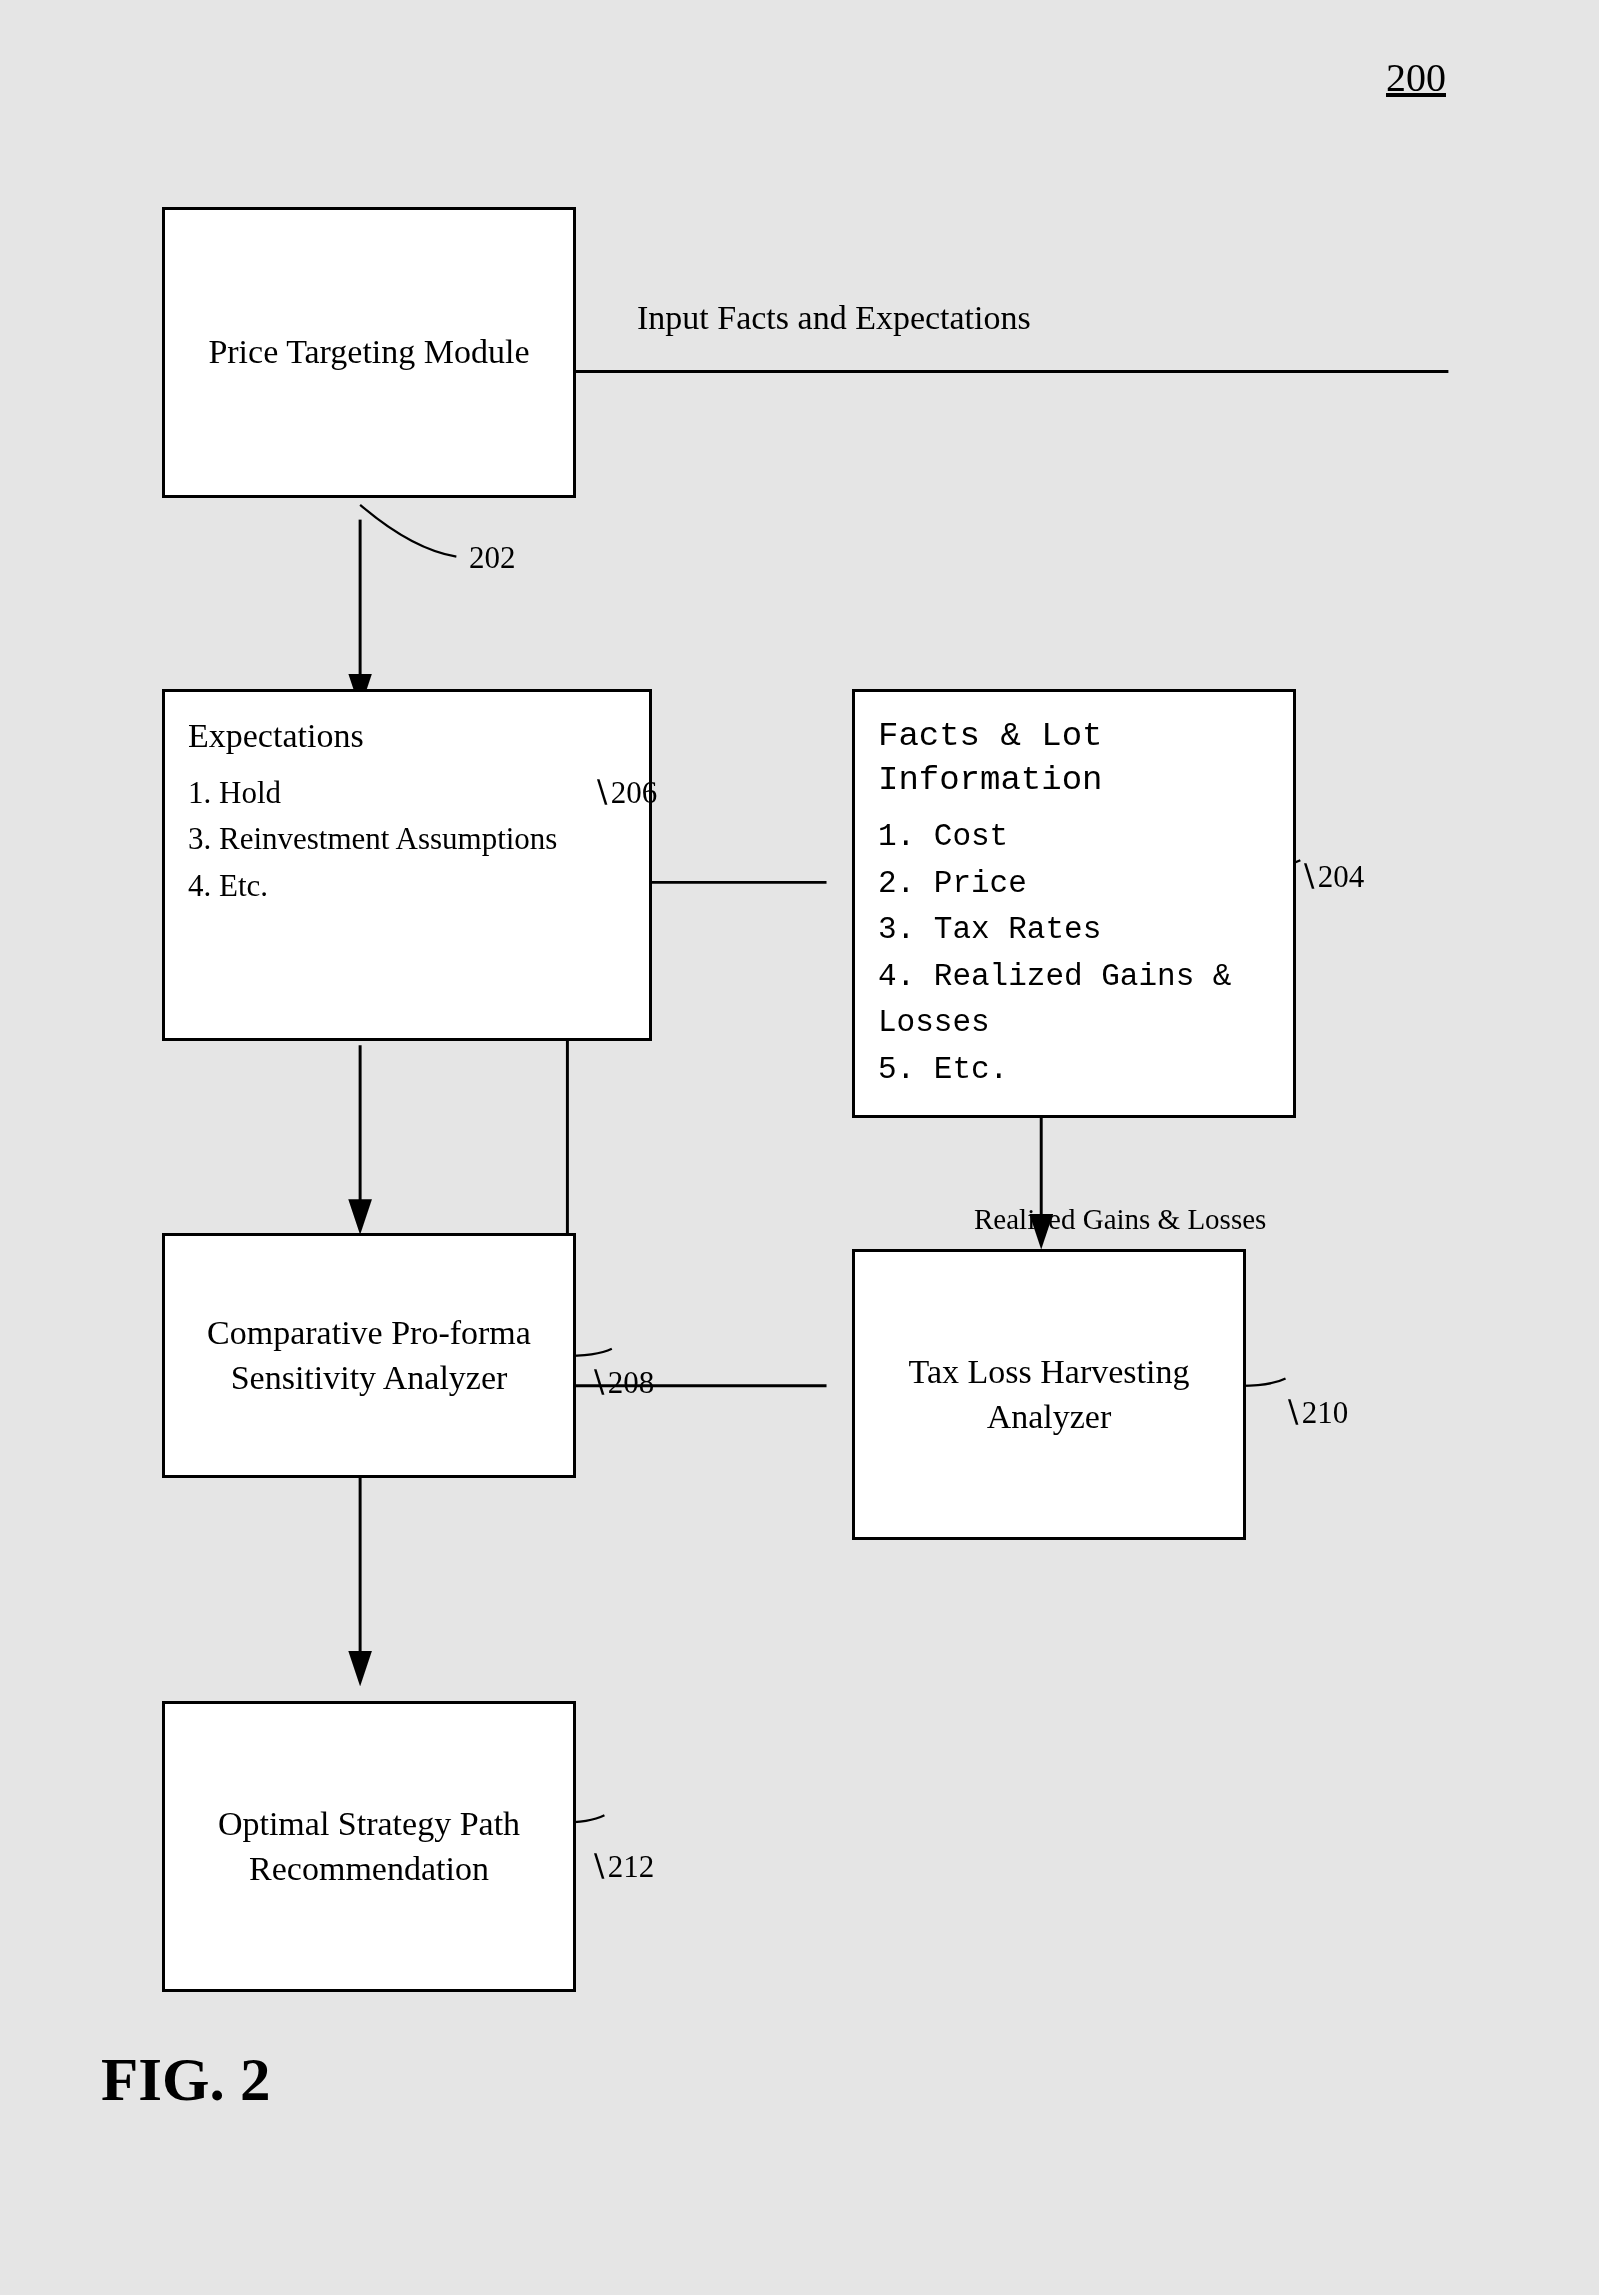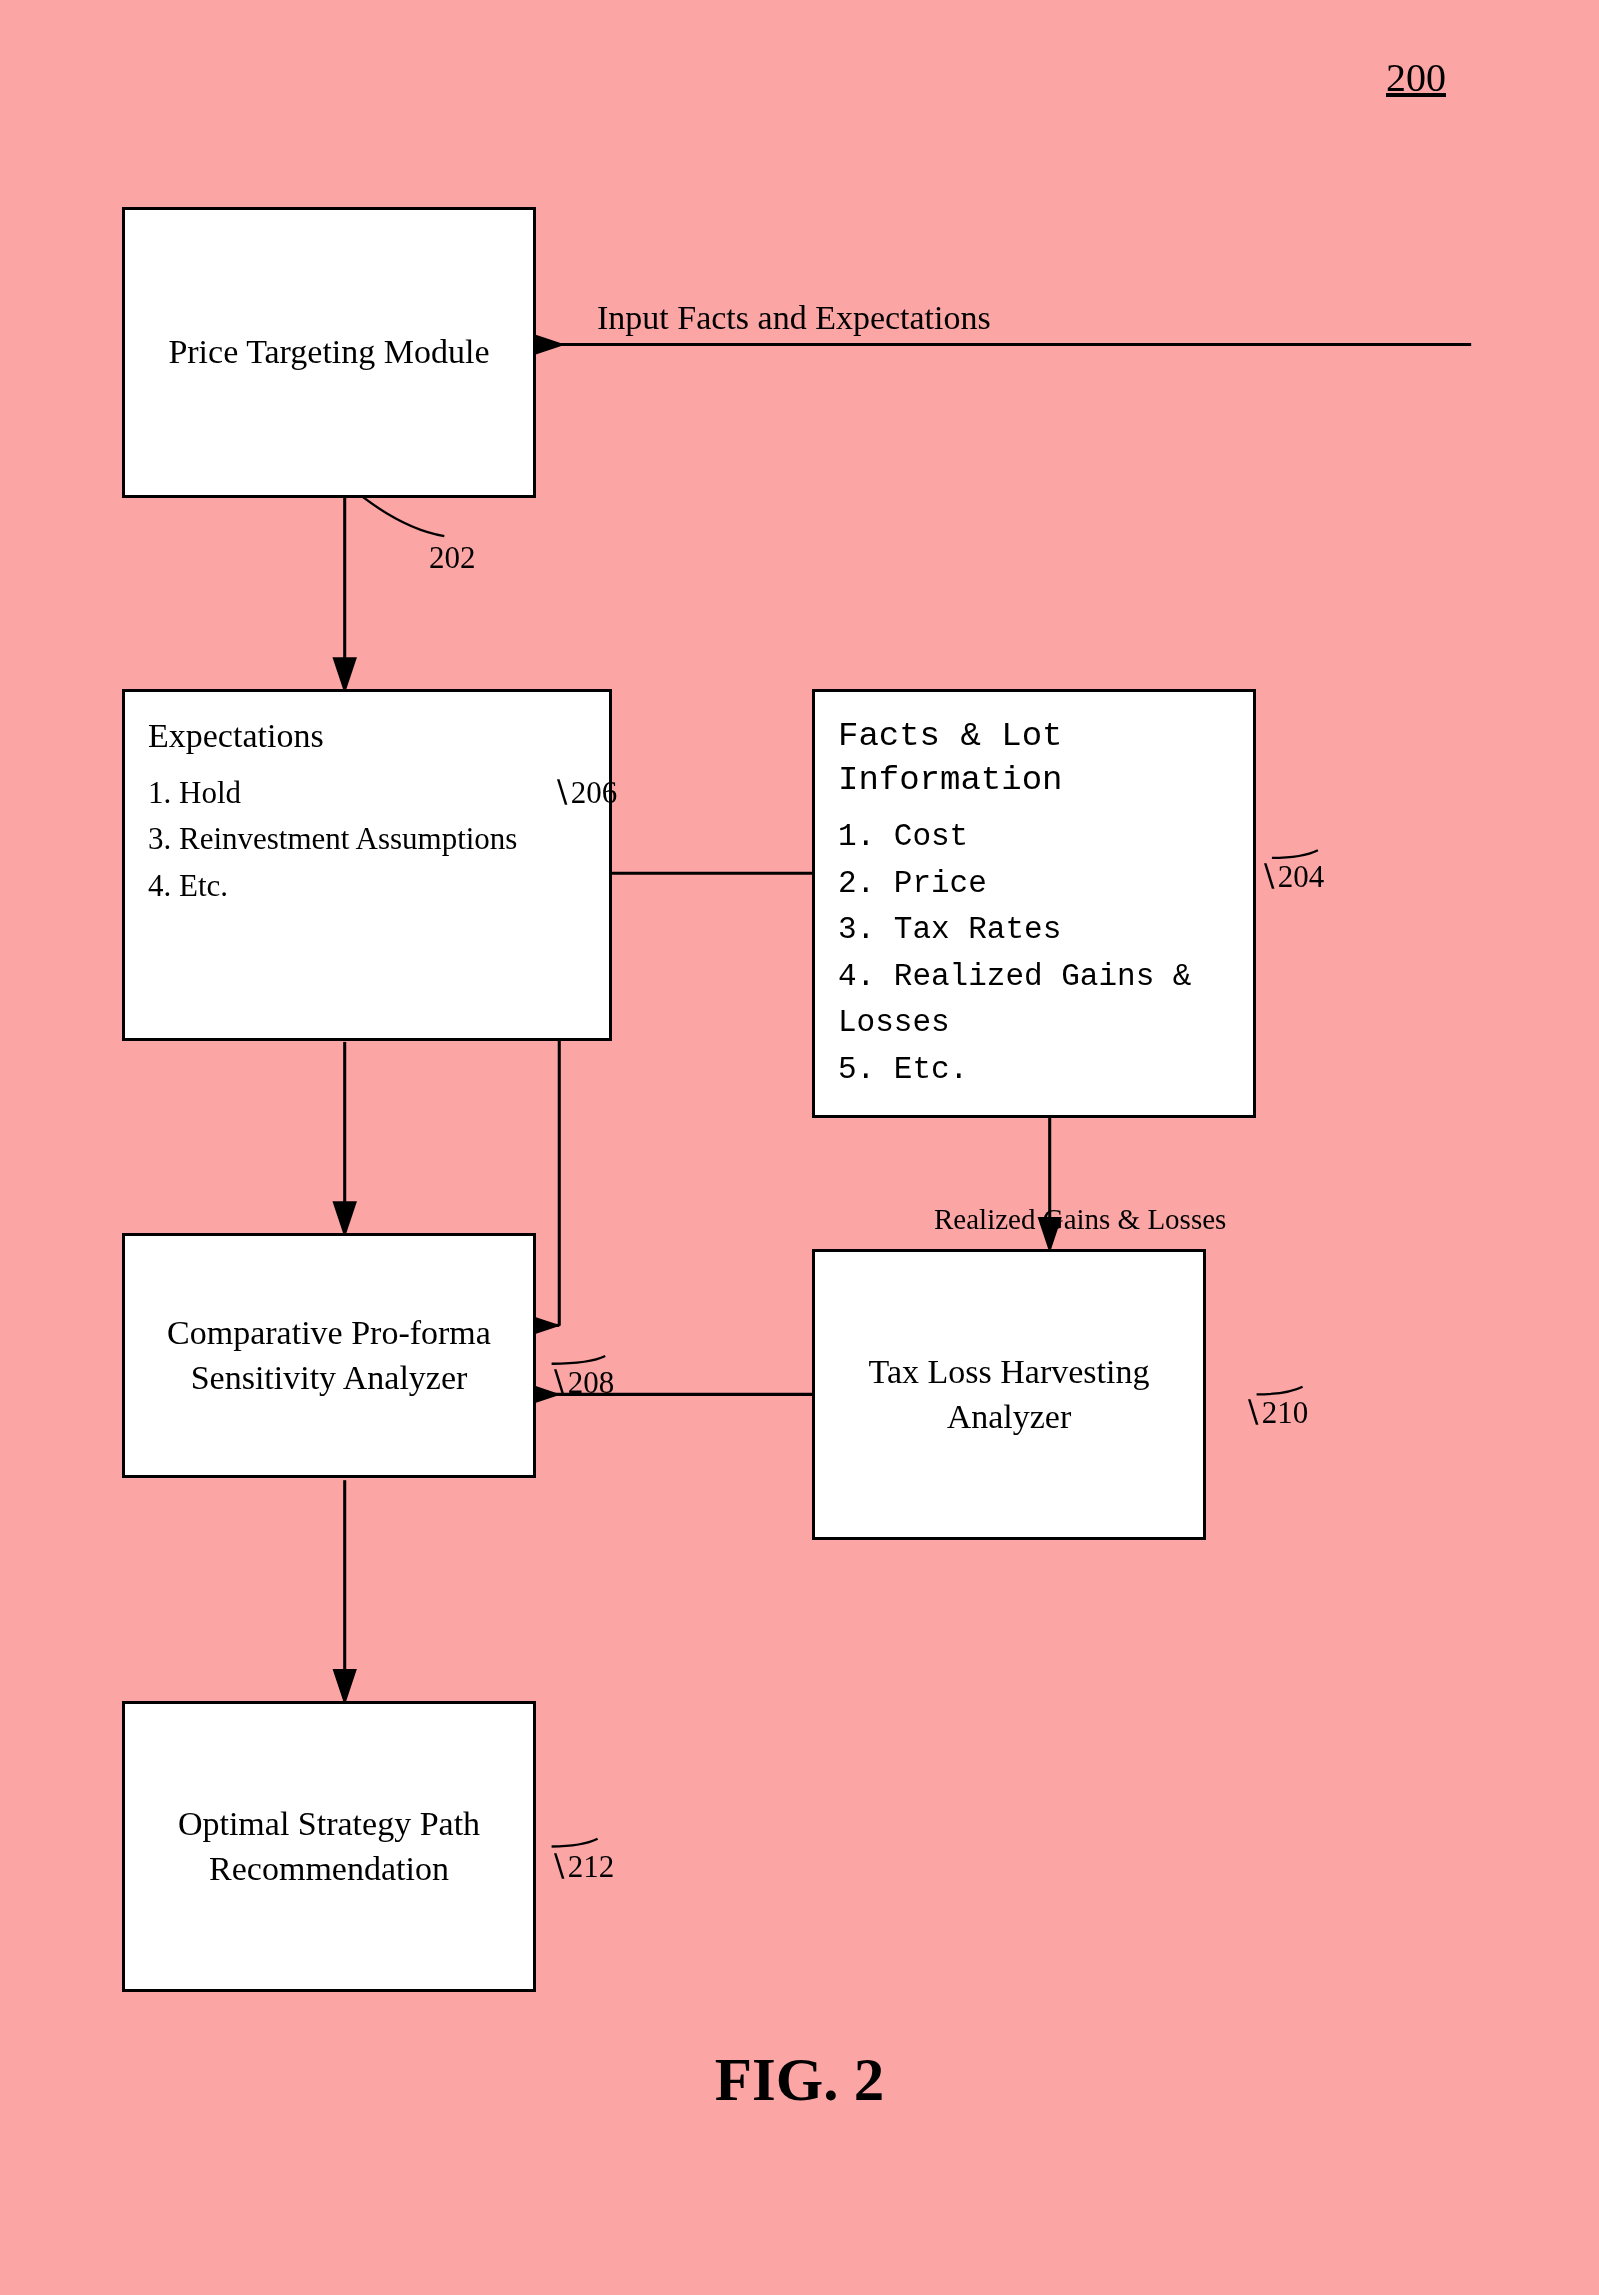--- a/index.html
+++ b/index.html
@@ -13,23 +13,23 @@
       font-family: 'Times New Roman', Times, serif;
       width: 1599px;
       min-height: 2295px;
       position: relative;
       overflow: hidden;
     }
 
     .page {
       width: 1599px;
       min-height: 2295px;
-      background: #fca5a5;
+      background: #e5e5e5;
       position: relative;
-      padding: 61px 61px;
+      padding: 61px 101px;
     }
 
     .figure-number {
       text-align: center;
       font-size: 40px;
       font-weight: normal;
       text-decoration: underline;
       position: absolute;
       top: 54px;
       right: 153px;
@@ -162,21 +162,20 @@
       position: absolute;
       top: 0;
       left: 0;
       width: 100%;
       height: 100%;
       pointer-events: none;
     }
 
     
     .fig-caption {
-      text-align: center;
       font-size: 61px;
       font-weight: bold;
       position: absolute;
       bottom: 61px;
       left: 0;
       right: 0;
     }
   </style>
 </head>
 <body>

